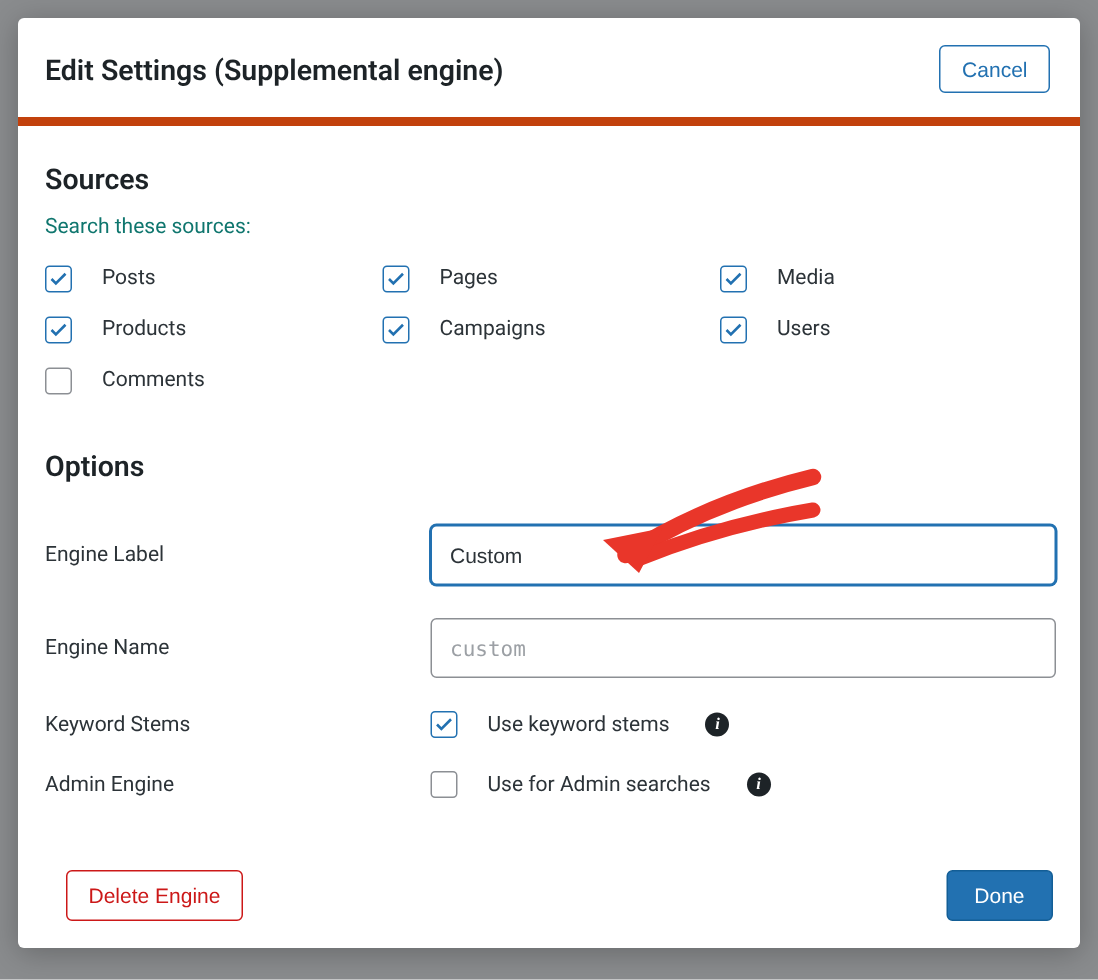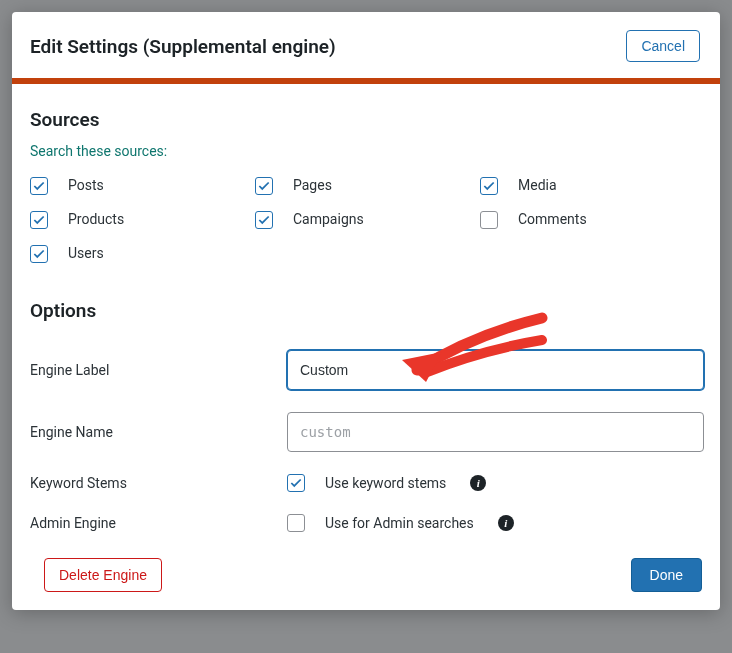--- a/index.html
+++ b/index.html
@@ -217,31 +217,31 @@
       </div>
       <div class="cb-item">
         <div class="chk checked">
             <svg viewBox="0 0 24 24">
               <path fill="none" stroke="#2271b1" stroke-width="3" d="M4 12l5 5L20 6"></path>
             </svg>
           </div>
         <span class="cb-label">Campaigns</span>
       </div>
       <div class="cb-item">
+        <div class="chk checked">
+            <svg viewBox="0 0 24 24">
+              <path fill="none" stroke="#2271b1" stroke-width="3" d="M4 12l5 5L20 6"></path>
+            </svg>
+          </div>
+        <span class="cb-label">Users</span>
+      </div>
+
+      <div class="cb-item">
         <div class="chk"></div>
         <span class="cb-label">Comments</span>
-      </div>
-
-      <div class="cb-item">
-        <div class="chk checked">
-            <svg viewBox="0 0 24 24">
-              <path fill="none" stroke="#2271b1" stroke-width="3" d="M4 12l5 5L20 6"></path>
-            </svg>
-          </div>
-        <span class="cb-label">Users</span>
       </div>
     </div>
 
     <div class="section-title">Options</div>
     <div style="height:16px"></div>
 
     <div class="form-row">
       <div class="form-label">Engine Label</div>
       <div class="form-field">
         <input type="text" class="txt focused" value="Custom" style="">
@@ -261,21 +261,21 @@
         <div class="chk checked">
             <svg viewBox="0 0 24 24">
               <path fill="none" stroke="#2271b1" stroke-width="3" d="M4 12l5 5L20 6"></path>
             </svg>
           </div>
         <span class="cb-label">Use keyword stems</span>
         <span class="info-icon">i</span>
       </div>
     </div>
 
-    <div class="form-row" style="margin-bottom:4px">
+    <div class="form-row" style="margin-bottom:26px">
       <div class="form-label">Admin Engine</div>
       <div class="form-field inline-cb">
         <div class="chk"></div>
         <span class="cb-label">Use for Admin searches</span>
         <span class="info-icon">i</span>
       </div>
     </div>
 
   </div>
 

